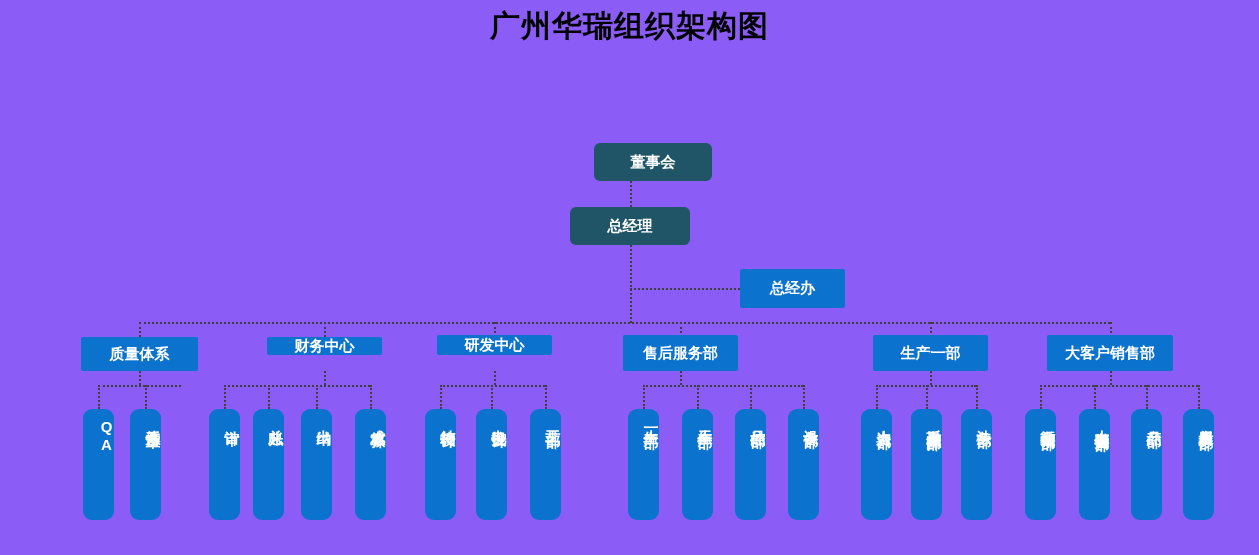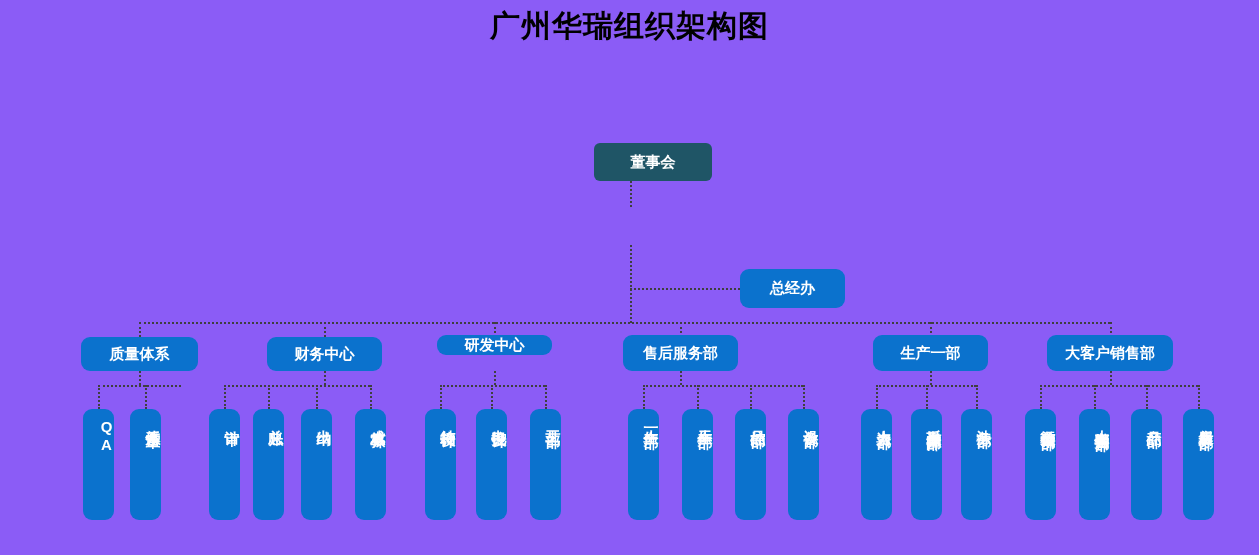--- a/index.html
+++ b/index.html
@@ -29,21 +29,21 @@
     font-weight: bold;
     color: #000000;
     letter-spacing: 1px;
     white-space: nowrap;
   }
 
   
   .node {
     position: absolute;
     box-sizing: border-box;
-    border-radius: 9px;
+    border-radius: 2px;
     color: #ffffff;
     font-weight: bold;
     display: flex;
     align-items: center;
     justify-content: center;
     text-align: center;
     line-height: 1.08;
   }
   .node.top {
     background: #1f5566;
@@ -140,30 +140,33 @@
   <div class="conn h" style="left:1040px; top:385px; width:158px;"></div>
   <div class="conn v" style="left:1040px; top:385px; height:24px;"></div>
   <div class="conn v" style="left:1094px; top:385px; height:24px;"></div>
   <div class="conn v" style="left:1146px; top:385px; height:24px;"></div>
   <div class="conn v" style="left:1198px; top:385px; height:24px;"></div>
 
   <div class="node top" style="left:572px; top:143px; width:118px; height:38px;margin-left:22px;">
     <span>董事会</span>
   </div>
 
+  <div class="node top" style="left:570px; top:207px; width:120px; height:38px;">
+    <span>总经理</span>
+  </div>
 
   <div class="node lvl2" style="left:740px; top:269px; width:105px; height:39px;">
     <span>总经办</span>
   </div>
 
   <div class="node lvl2" style="left:81px; top:337px; width:117px; height:34px;">
     <span>质量体系</span>
   </div>
 
-  <div class="node lvl2" style="left:267px; top:337px; width:115px; height:34px;">
+  <div class="node lvl2" style="left:267px; top:337px; width:115px; height:18px;">
     <span>财务中心</span>
   </div>
 
   <div class="node lvl2" style="left:437px; top:335px; width:115px; height:20px;">
     <span>研发中心</span>
   </div>
 
   <div class="node lvl2" style="left:623px; top:335px; width:115px; height:36px;">
     <span>售后服务部</span>
   </div>

